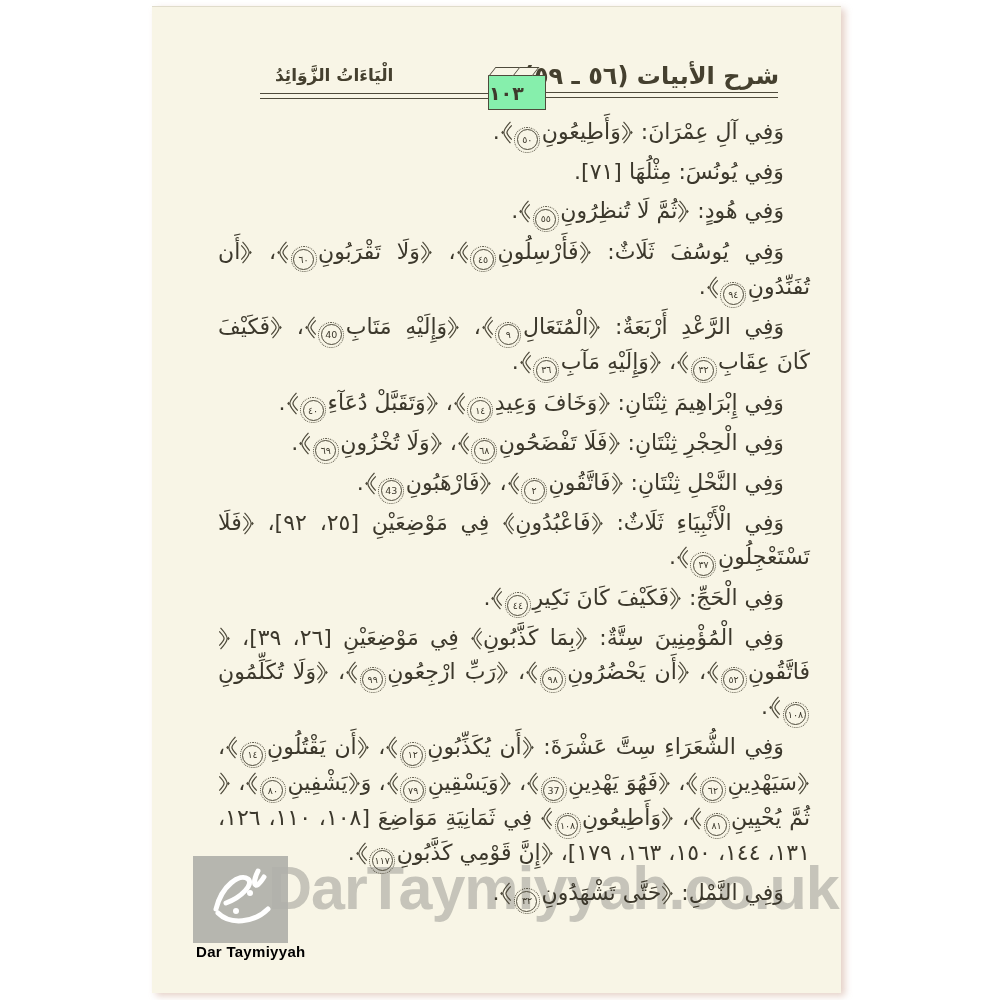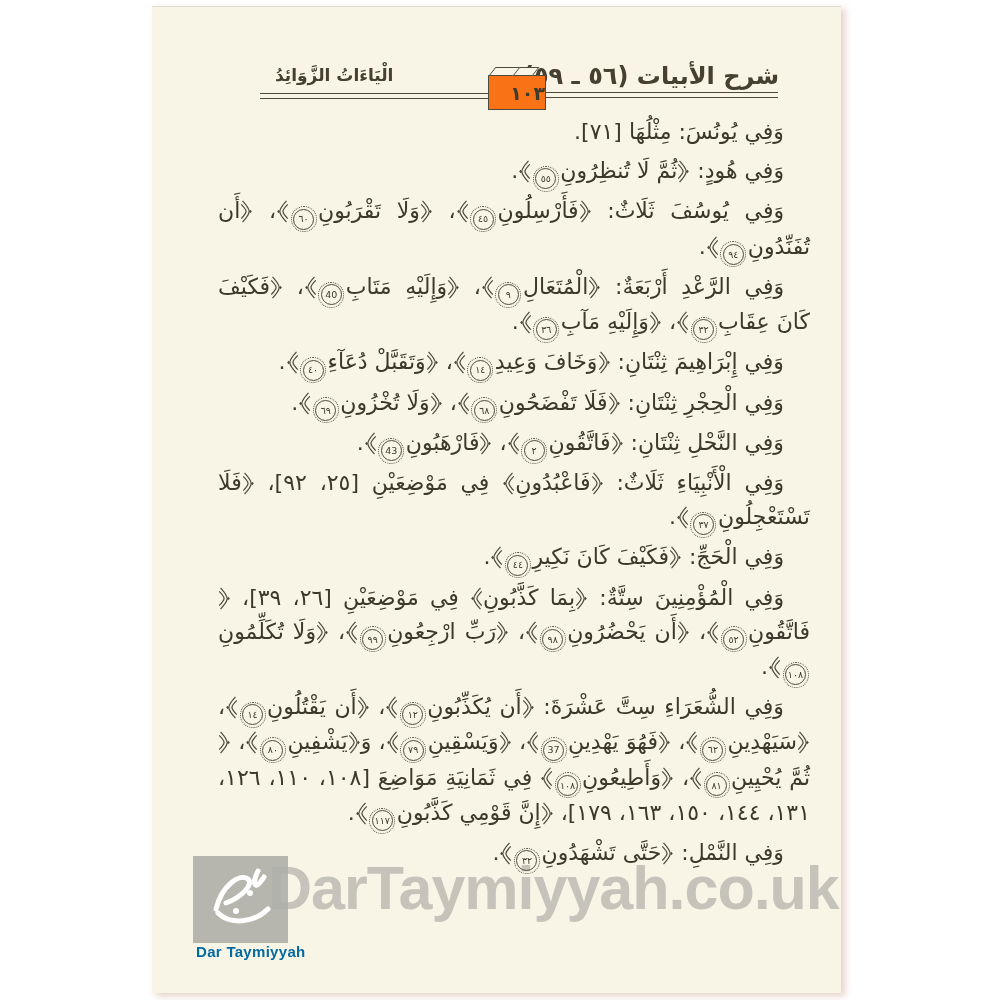--- a/index.html
+++ b/index.html
@@ -17,22 +17,22 @@
   
   .hdr{position:absolute;color:#45402f;font-weight:bold;white-space:nowrap;z-index:2;}
   .hdr-right{top:55px;right:62px;font-size:24px;}
   .hdr-left{top:58px;left:104px;font-size:17px;margin-left:19px;}
   .rule{position:absolute;height:3.5px;border-top:1.6px solid #4e4a3b;border-bottom:1.6px solid #4e4a3b;z-index:1;}
   .rule-right{left:394px;width:232px;top:85px;}
   .rule-left{left:108px;width:228px;top:86px;}
   
   .numbox{
     position:absolute;left:336px;top:68px;width:56px;height:33px;
-    border:1.8px solid #4e4a3b;background:#f97316;z-index:3;
-    display:flex;align-items:center;justify-content:flex-end;
+    border:1.8px solid #4e4a3b;background:#86efac;z-index:3;
+    display:flex;align-items:center;justify-content:flex-start;
     font-size:19px;font-weight:bold;color:#3e3a2c;
   }
   .numbox::before{
     content:'';position:absolute;top:-9px;left:3px;width:40px;height:7px;
     border:1.5px solid #4e4a3b;background:#f8f5e6;transform:skewX(-38deg);
   }
   .numbox::after{
     content:'';position:absolute;top:-9px;left:27px;width:18px;height:7px;
     border:1.5px solid #4e4a3b;background:#f8f5e6;transform:skewX(-38deg);
   }
@@ -61,39 +61,48 @@
     letter-spacing:-1px;color:rgba(148,148,142,0.50);
   }
   .logo{
     position:absolute;left:41px;top:849px;width:95px;height:87px;z-index:3;
     background:rgba(176,176,170,0.92);
     display:flex;align-items:center;justify-content:center;
   }
   .logo-caption{
     position:absolute;left:44px;top:936px;z-index:3;
     font-family:"Liberation Sans", sans-serif;font-size:15px;font-weight:bold;
-    color:#0369a1;letter-spacing:0.3px;white-space:nowrap;
+    color:#000000;letter-spacing:0.3px;white-space:nowrap;
   }
 </style>
 </head>
 <body>
 
 <div class="page">
 
   <div class="hdr hdr-right">شرح الأبيات (٥٦ ـ ٥٩)</div>
   <div class="hdr hdr-left">الْيَاءَاتُ الزَّوَائِدُ</div>
 
   <div class="rule rule-right"></div>
   <div class="rule rule-left"></div>
 
   <div class="numbox">
     <span>١٠٣</span>
   </div>
 
   <div class="body-text">
+      <p class="para"><span>وَفِي آلِ عِمْرَانَ: </span><svg viewBox="0 0 12 26" class="qmark">
+          <path d="M1.5,1 C7,7 9,10 9,13 C9,16 7,19 1.5,25" fill="none" stroke="#4e4a3b" stroke-width="1.4"></path>
+          <path d="M0,5 C4,9 5.5,11 5.5,13 C5.5,15 4,17 0,21" fill="none" stroke="#4e4a3b" stroke-width="1.4"></path>
+          <path d="M8.8,13 L10.4,11 L12,13 L10.4,15 Z" fill="#4e4a3b"></path>
+        </svg><span>وَأَطِيعُونِ</span><span class="ayah">٥٠</span><svg viewBox="0 0 12 26" class="qmark" style="transform: scaleX(-1);">
+          <path d="M1.5,1 C7,7 9,10 9,13 C9,16 7,19 1.5,25" fill="none" stroke="#4e4a3b" stroke-width="1.4"></path>
+          <path d="M0,5 C4,9 5.5,11 5.5,13 C5.5,15 4,17 0,21" fill="none" stroke="#4e4a3b" stroke-width="1.4"></path>
+          <path d="M8.8,13 L10.4,11 L12,13 L10.4,15 Z" fill="#4e4a3b"></path>
+        </svg><span>.</span></p>
       <p class="para"><span>وَفِي يُونُسَ: مِثْلُهَا [٧١].</span></p>
       <p class="para"><span>وَفِي هُودٍ: </span><svg viewBox="0 0 12 26" class="qmark">
           <path d="M1.5,1 C7,7 9,10 9,13 C9,16 7,19 1.5,25" fill="none" stroke="#4e4a3b" stroke-width="1.4"></path>
           <path d="M0,5 C4,9 5.5,11 5.5,13 C5.5,15 4,17 0,21" fill="none" stroke="#4e4a3b" stroke-width="1.4"></path>
           <path d="M8.8,13 L10.4,11 L12,13 L10.4,15 Z" fill="#4e4a3b"></path>
         </svg><span>ثُمَّ لَا تُنظِرُونِ</span><span class="ayah">٥٥</span><svg viewBox="0 0 12 26" class="qmark" style="transform: scaleX(-1);">
           <path d="M1.5,1 C7,7 9,10 9,13 C9,16 7,19 1.5,25" fill="none" stroke="#4e4a3b" stroke-width="1.4"></path>
           <path d="M0,5 C4,9 5.5,11 5.5,13 C5.5,15 4,17 0,21" fill="none" stroke="#4e4a3b" stroke-width="1.4"></path>
           <path d="M8.8,13 L10.4,11 L12,13 L10.4,15 Z" fill="#4e4a3b"></path>
         </svg><span>.</span></p>

